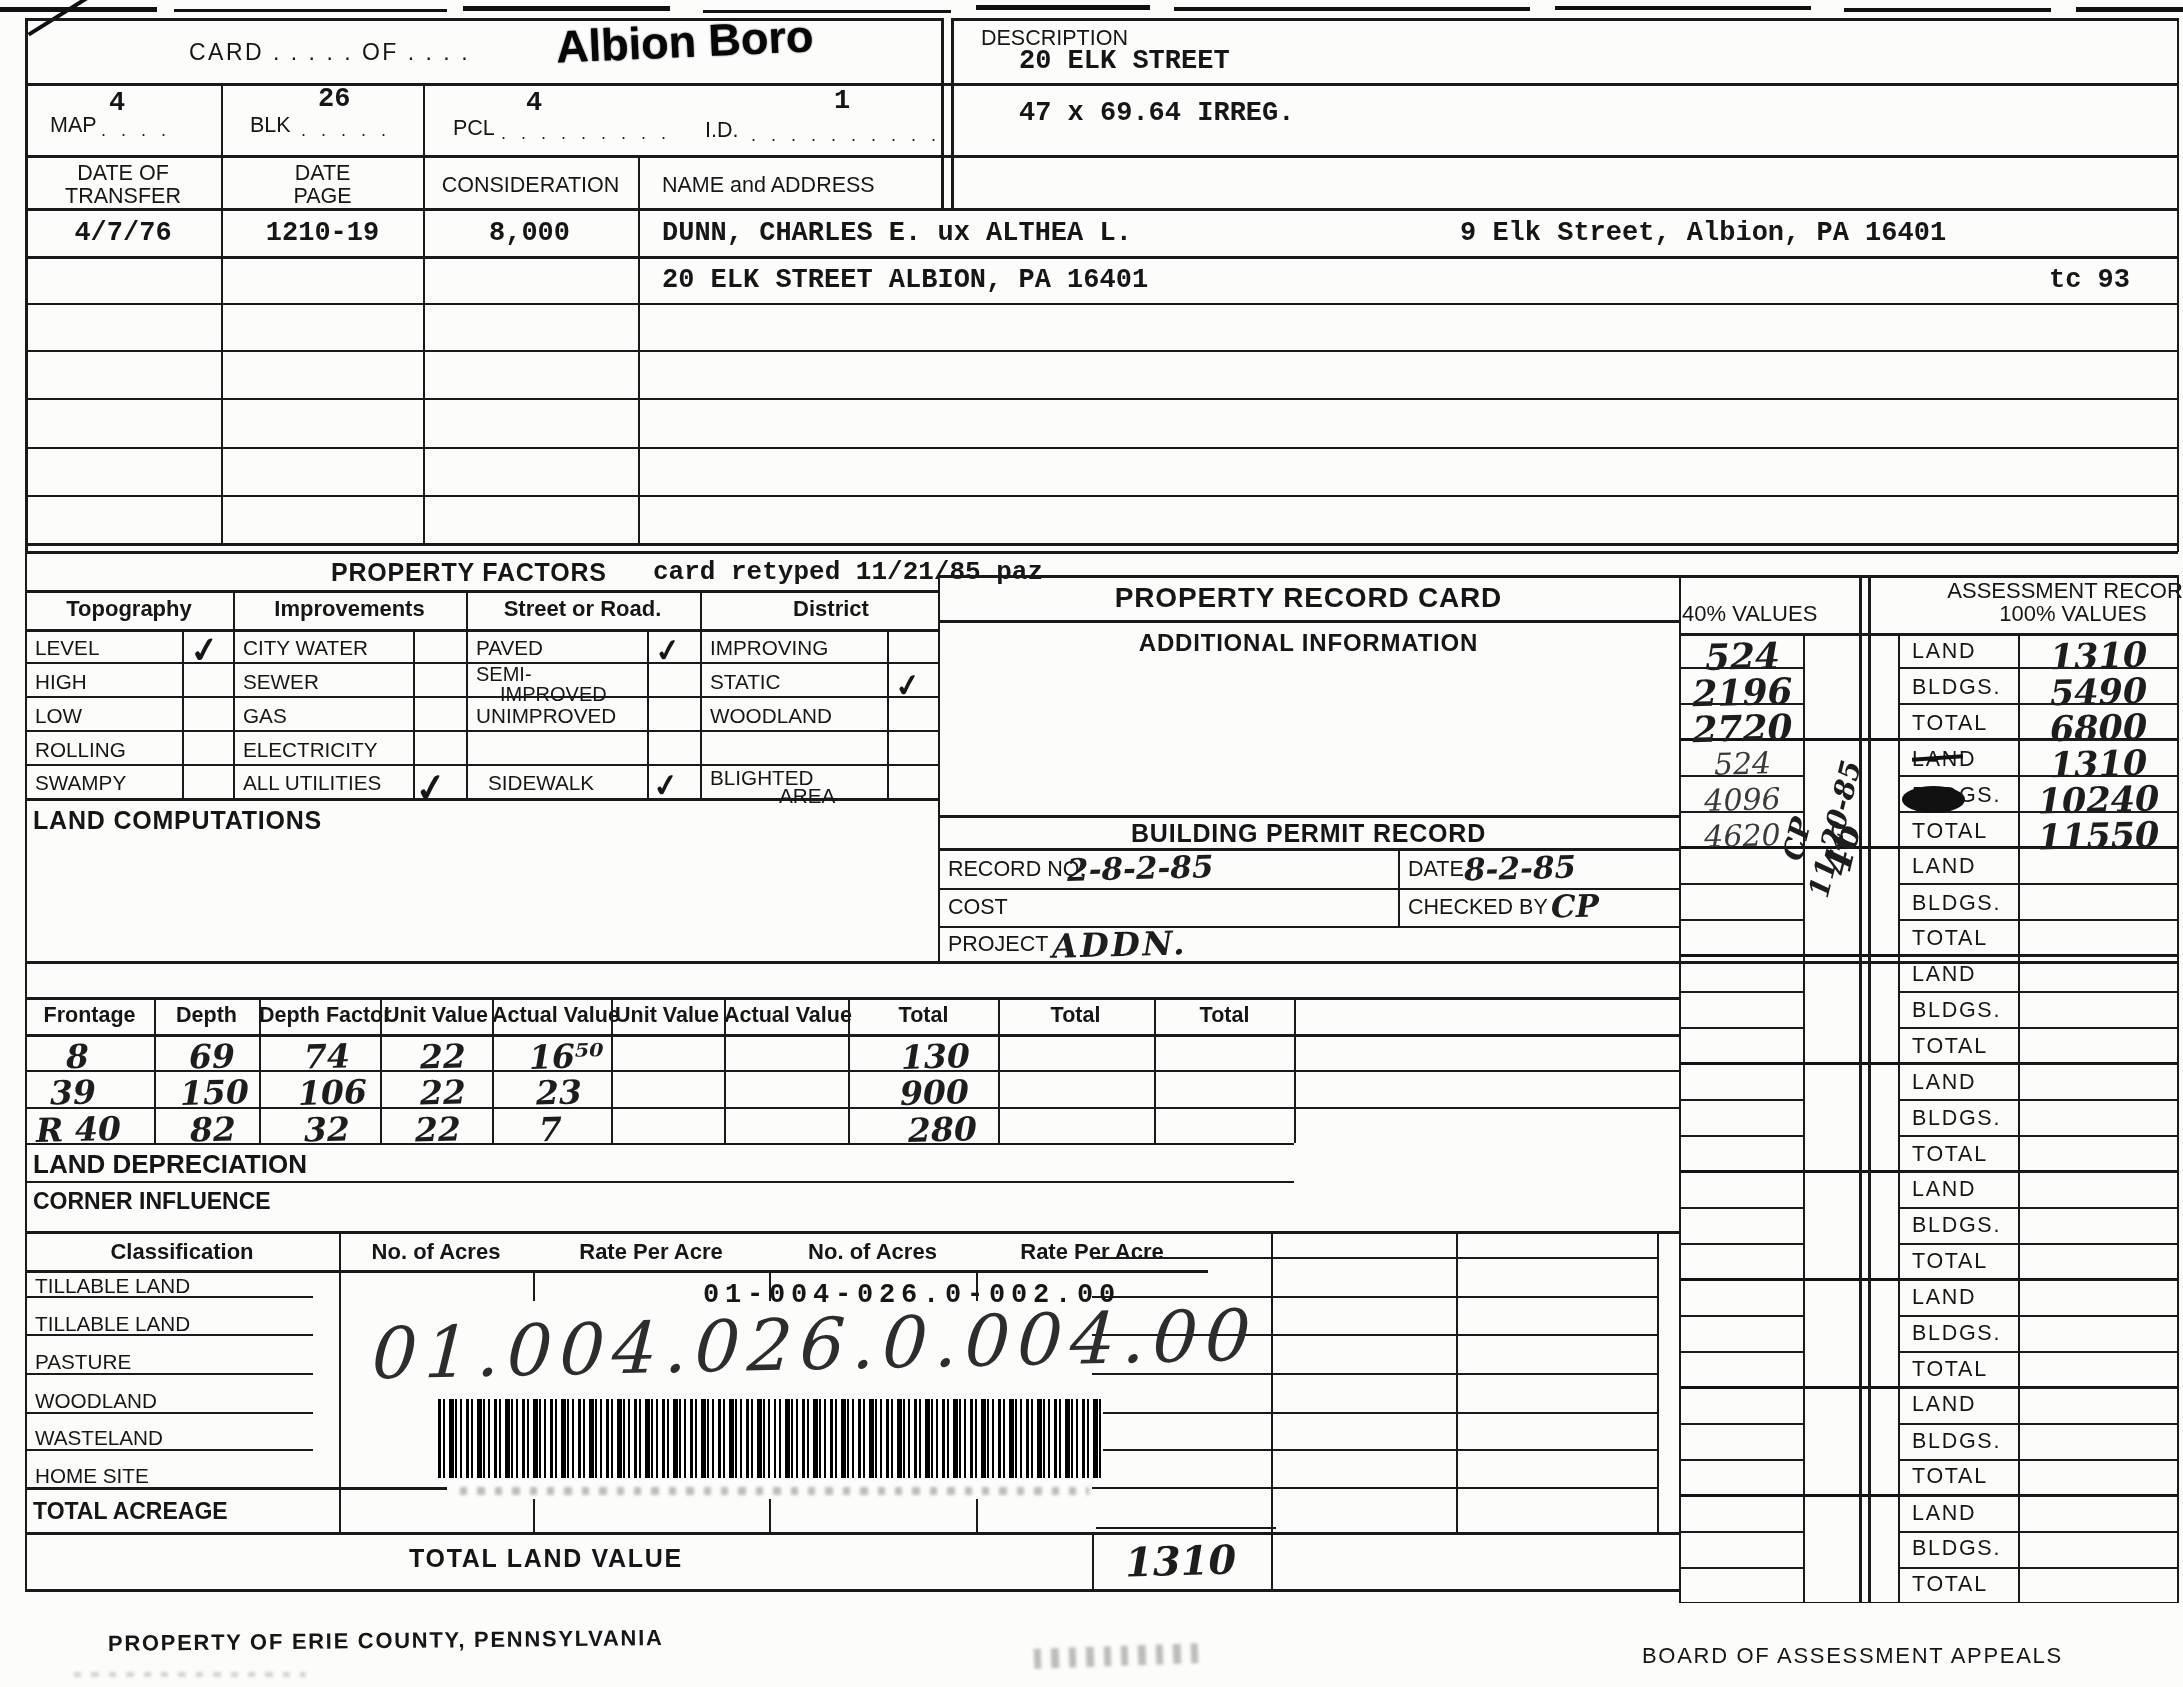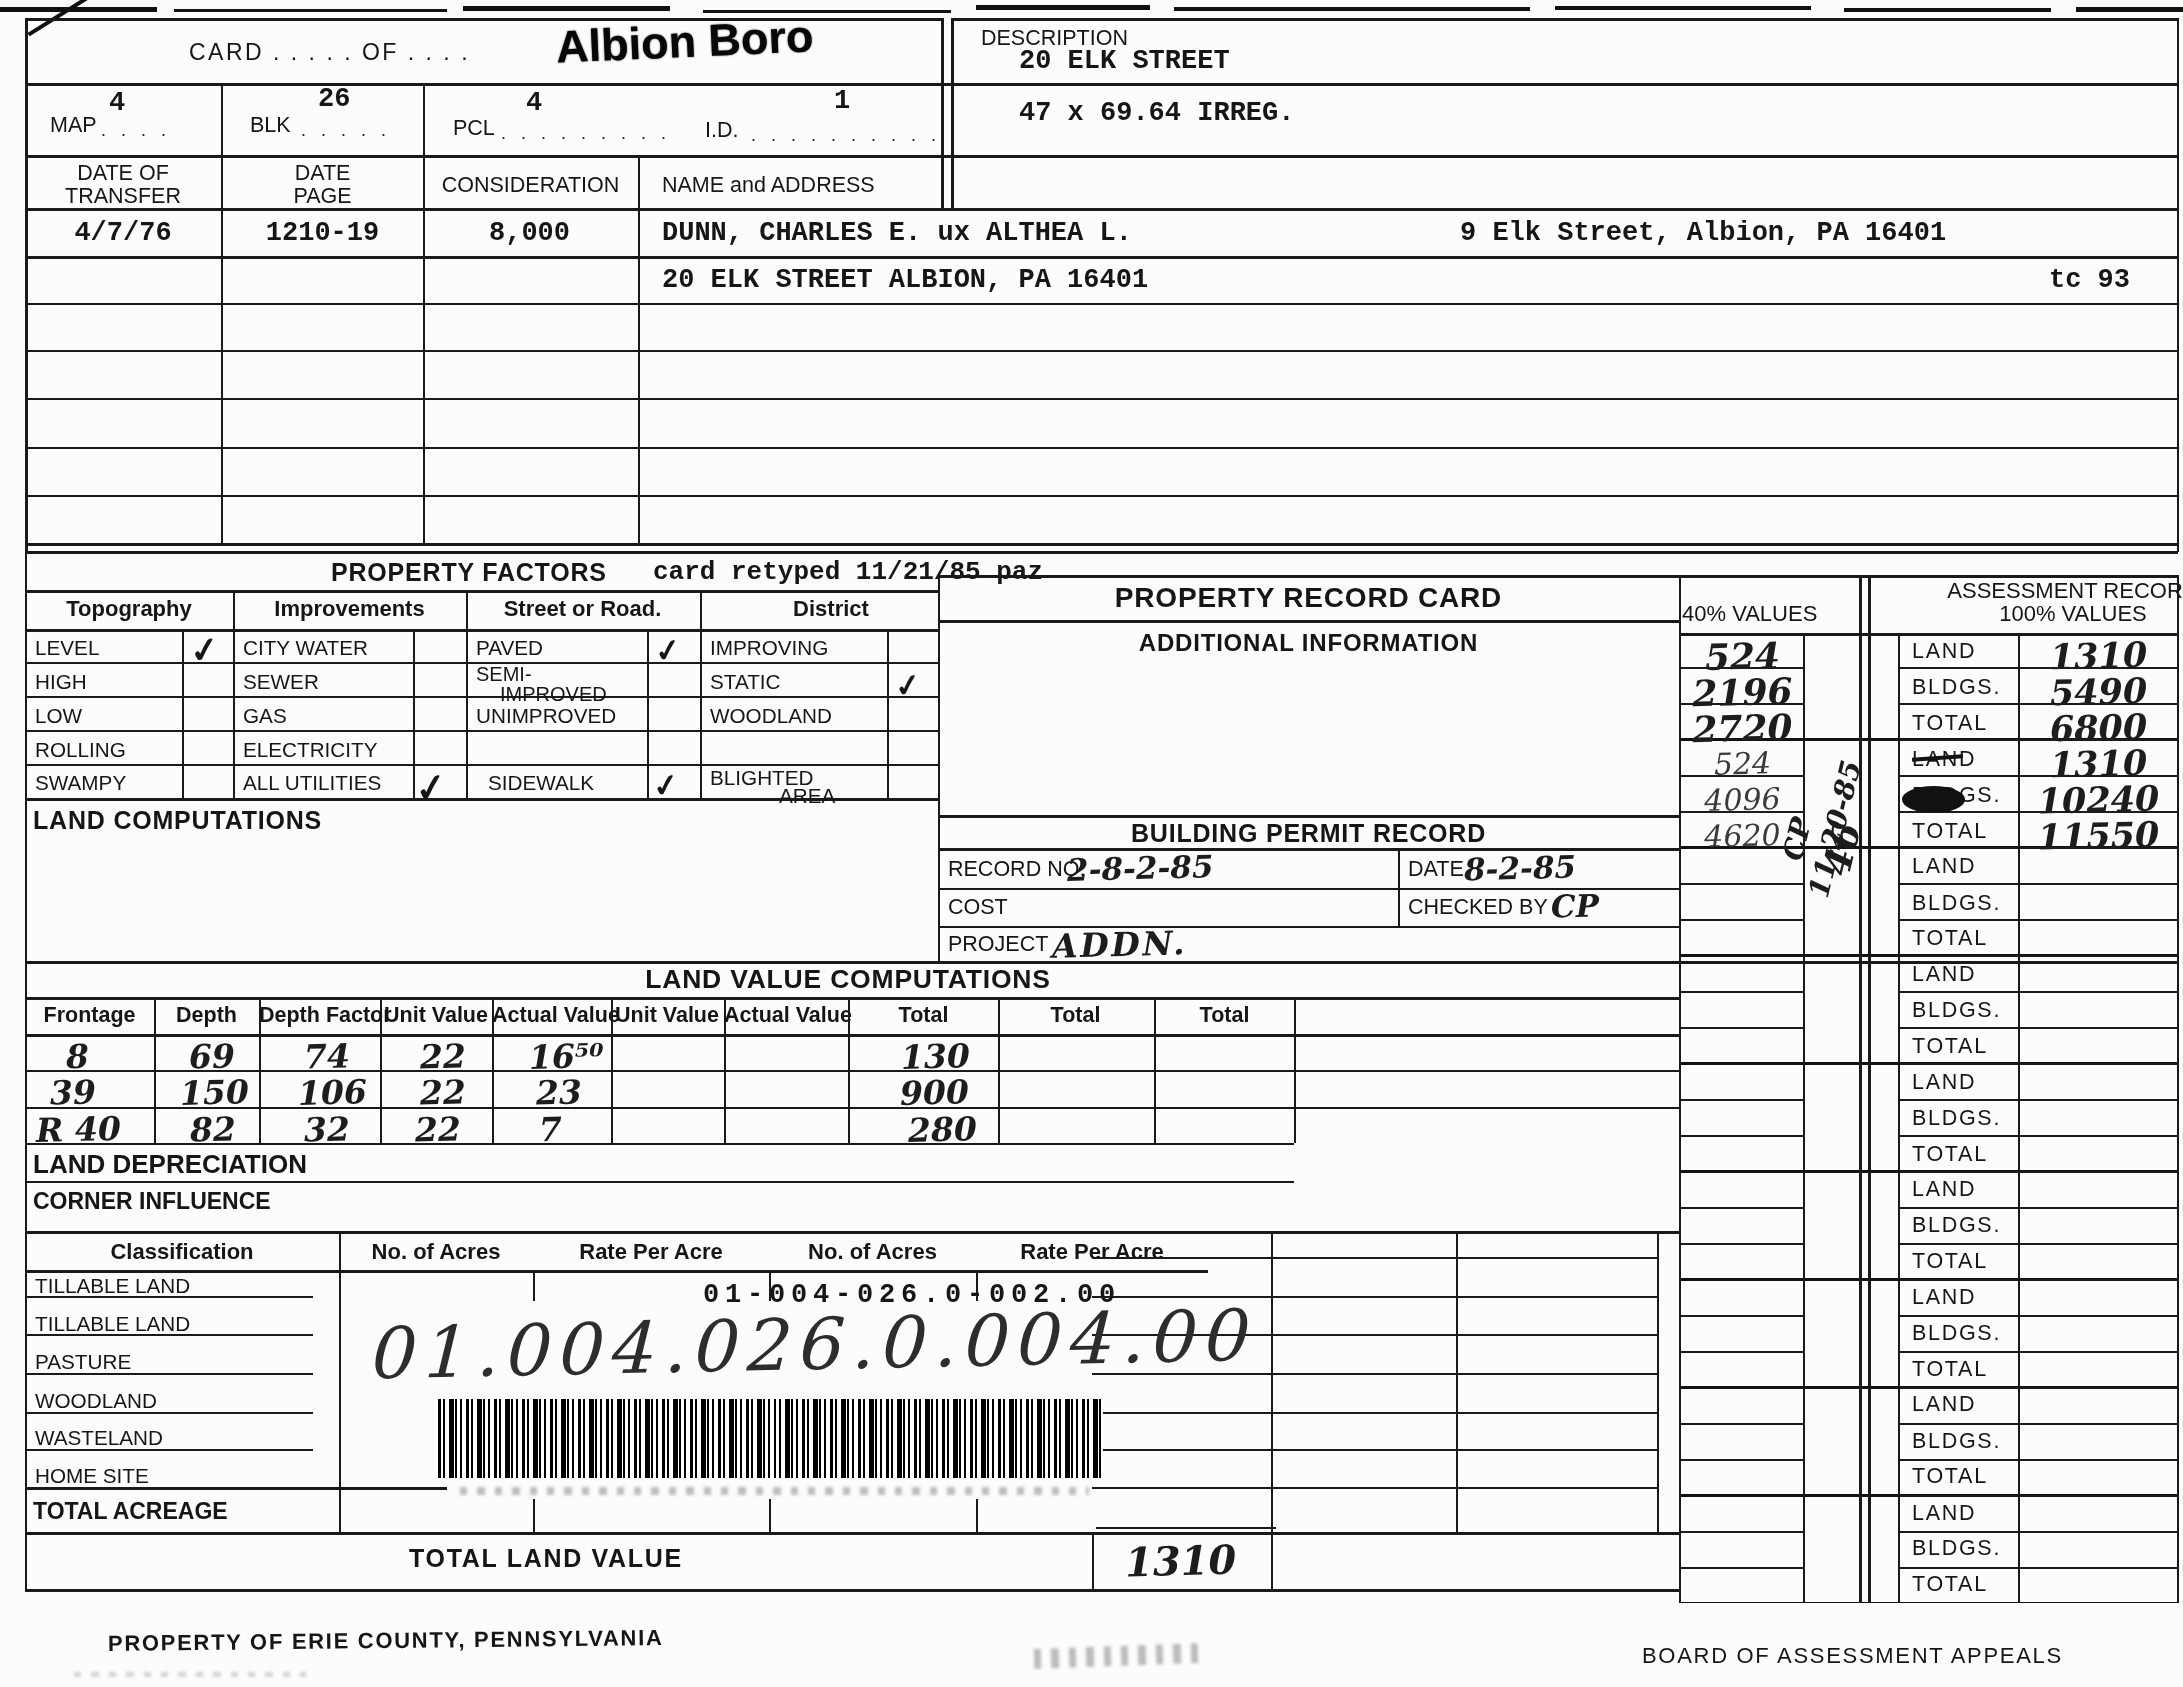--- a/index.html
+++ b/index.html
@@ -224,21 +224,20 @@
   <div class="h av" style="top:635px;">1310</div>
   <div class="h av" style="top:671px;">5490</div>
   <div class="h av" style="top:707px;">6800</div>
   <div class="h av" style="top:743px;">1310</div>
   <div class="h av" style="top:779px;">10240</div>
   <div class="h av" style="top:815px;">11550</div>
   <div class="art" style="left:1902px;top:786px;width:63px;height:26.5px;border-radius:50%;"></div>
   <div class="art" style="left:1912px;top:756px;width:51px;height:4.1px;transform:rotate(-4deg);"></div>
 
   <div class="r" style="left:25px;top:961px;width:2153px;height:2.5px;"></div>
-  <div class="t b c" style="left:579px;top:966px;width:538px;font-size:26.5px;letter-spacing:0.8px;">LAND VALUE COMPUTATIONS</div>
   <div class="r" style="left:25px;top:997px;width:1654px;height:2.5px;"></div>
   <div class="t b c" style="left:25px;top:1004px;width:129px;">Frontage</div>
   <div class="t b c" style="left:154px;top:1004px;width:105px;">Depth</div>
   <div class="t b c" style="left:259px;top:1004px;width:121px;">Depth Factor</div>
   <div class="t b c" style="left:380px;top:1004px;width:112px;">Unit Value</div>
   <div class="t b c" style="left:492px;top:1004px;width:119px;">Actual Value</div>
   <div class="t b c" style="left:611px;top:1004px;width:112px;">Unit Value</div>
   <div class="t b c" style="left:724px;top:1004px;width:124px;">Actual Value</div>
   <div class="t b c" style="left:848px;top:1004px;width:151px;">Total</div>
   <div class="t b c" style="left:998px;top:1004px;width:155px;">Total</div>

